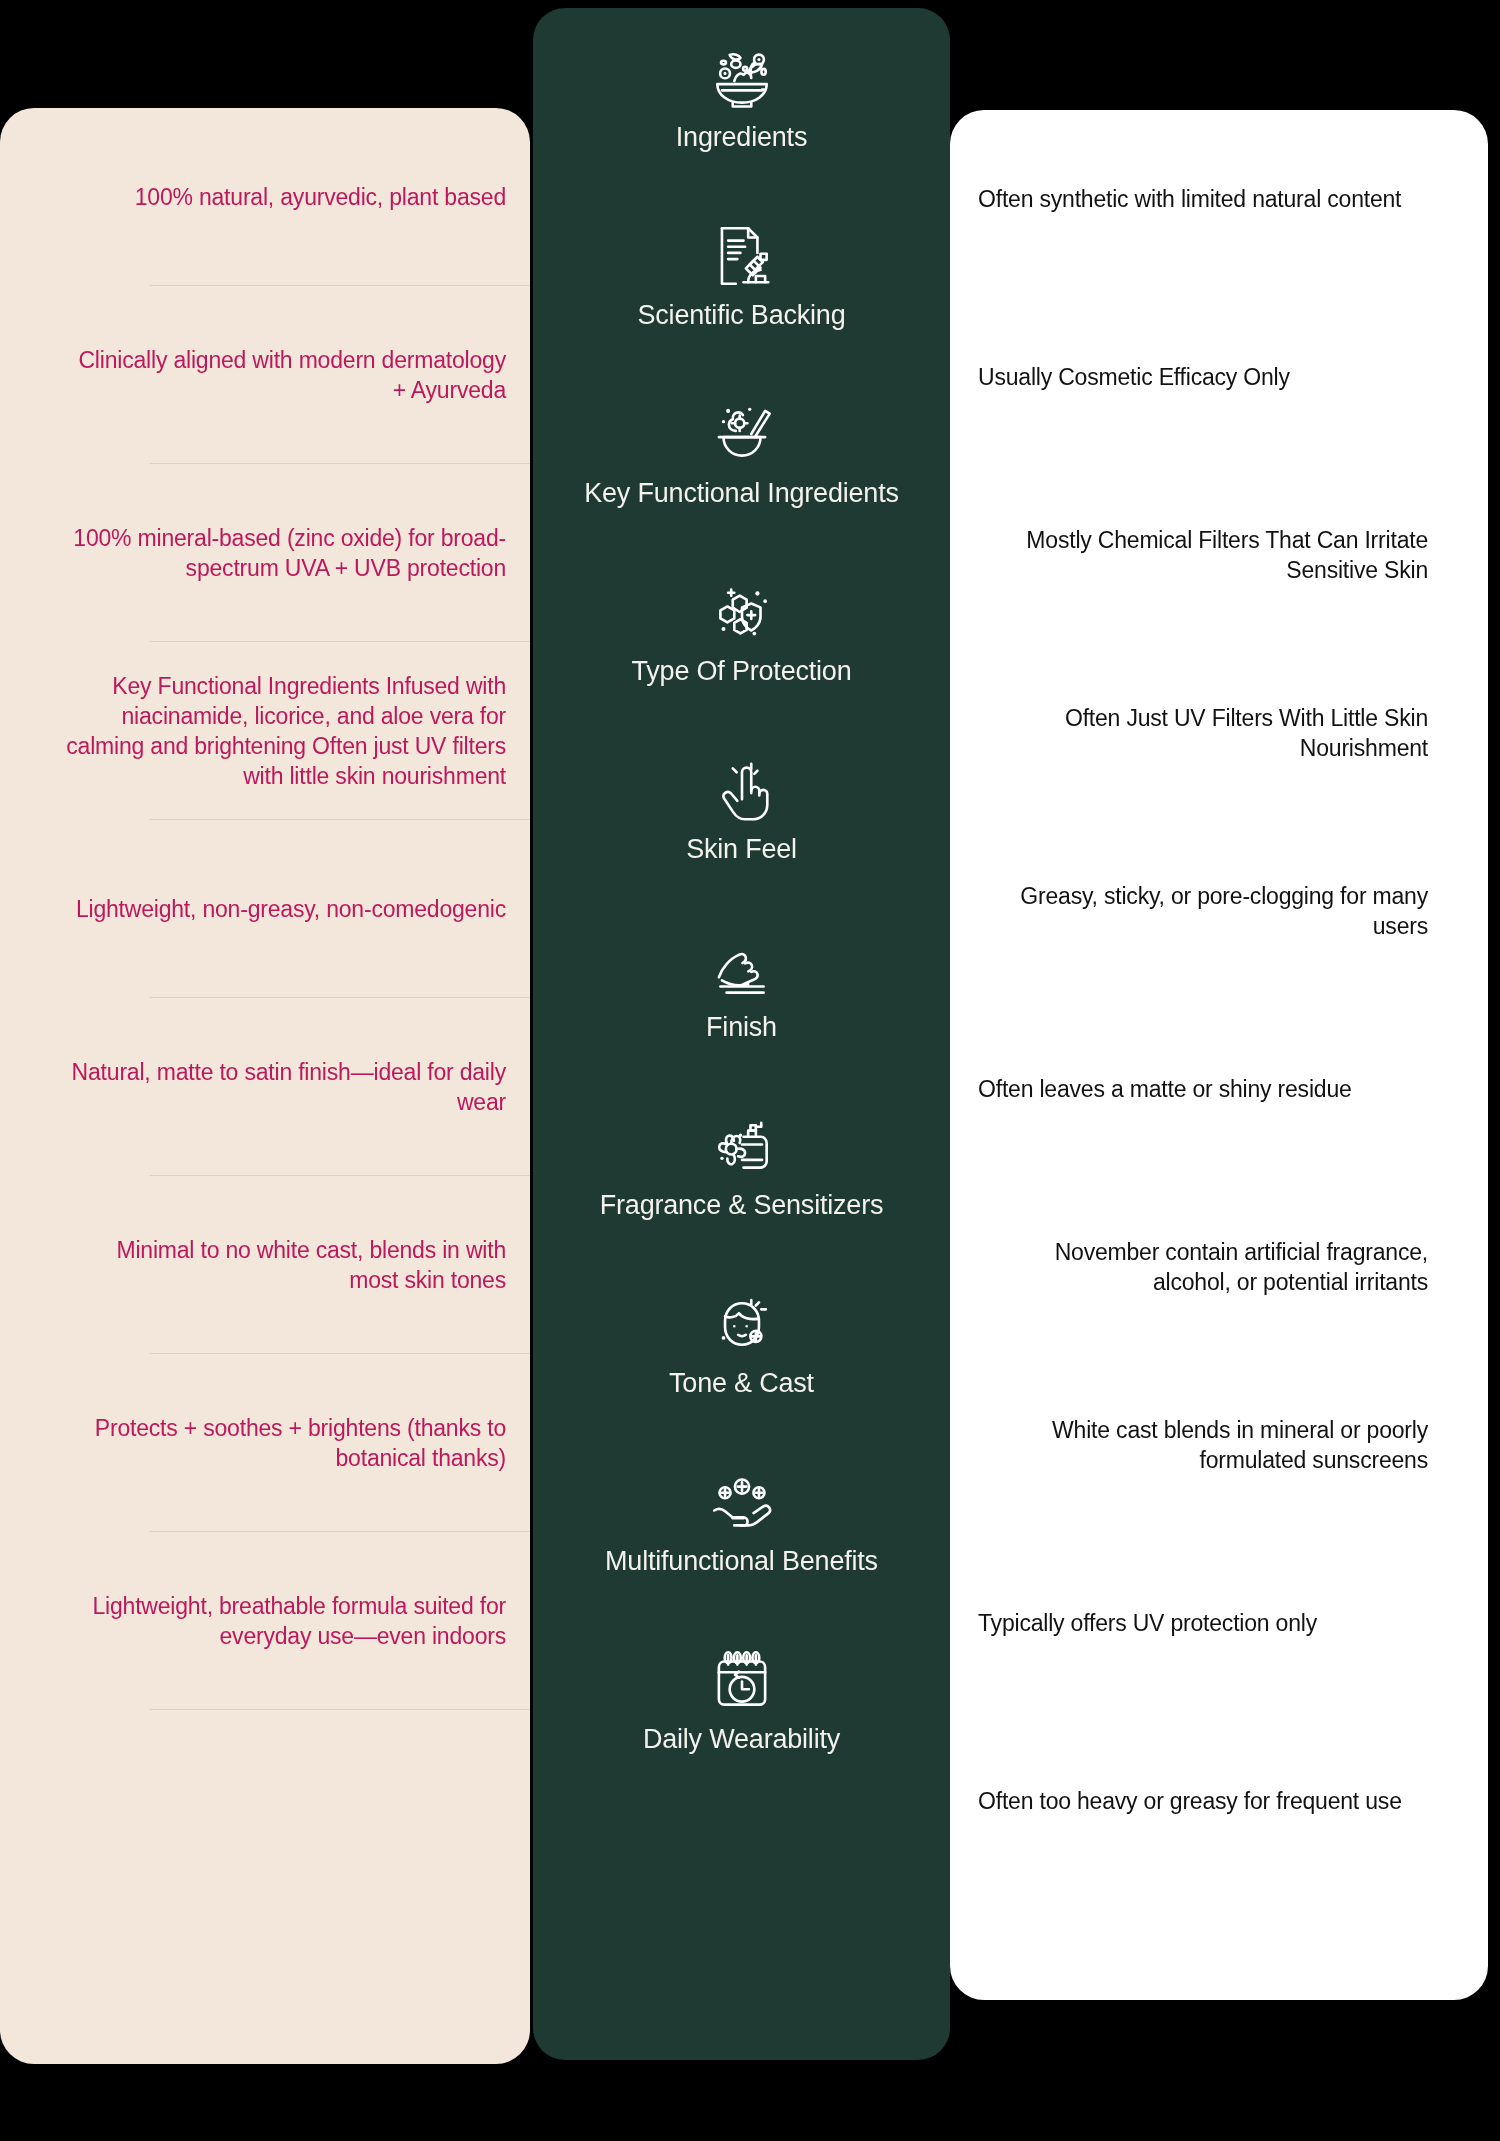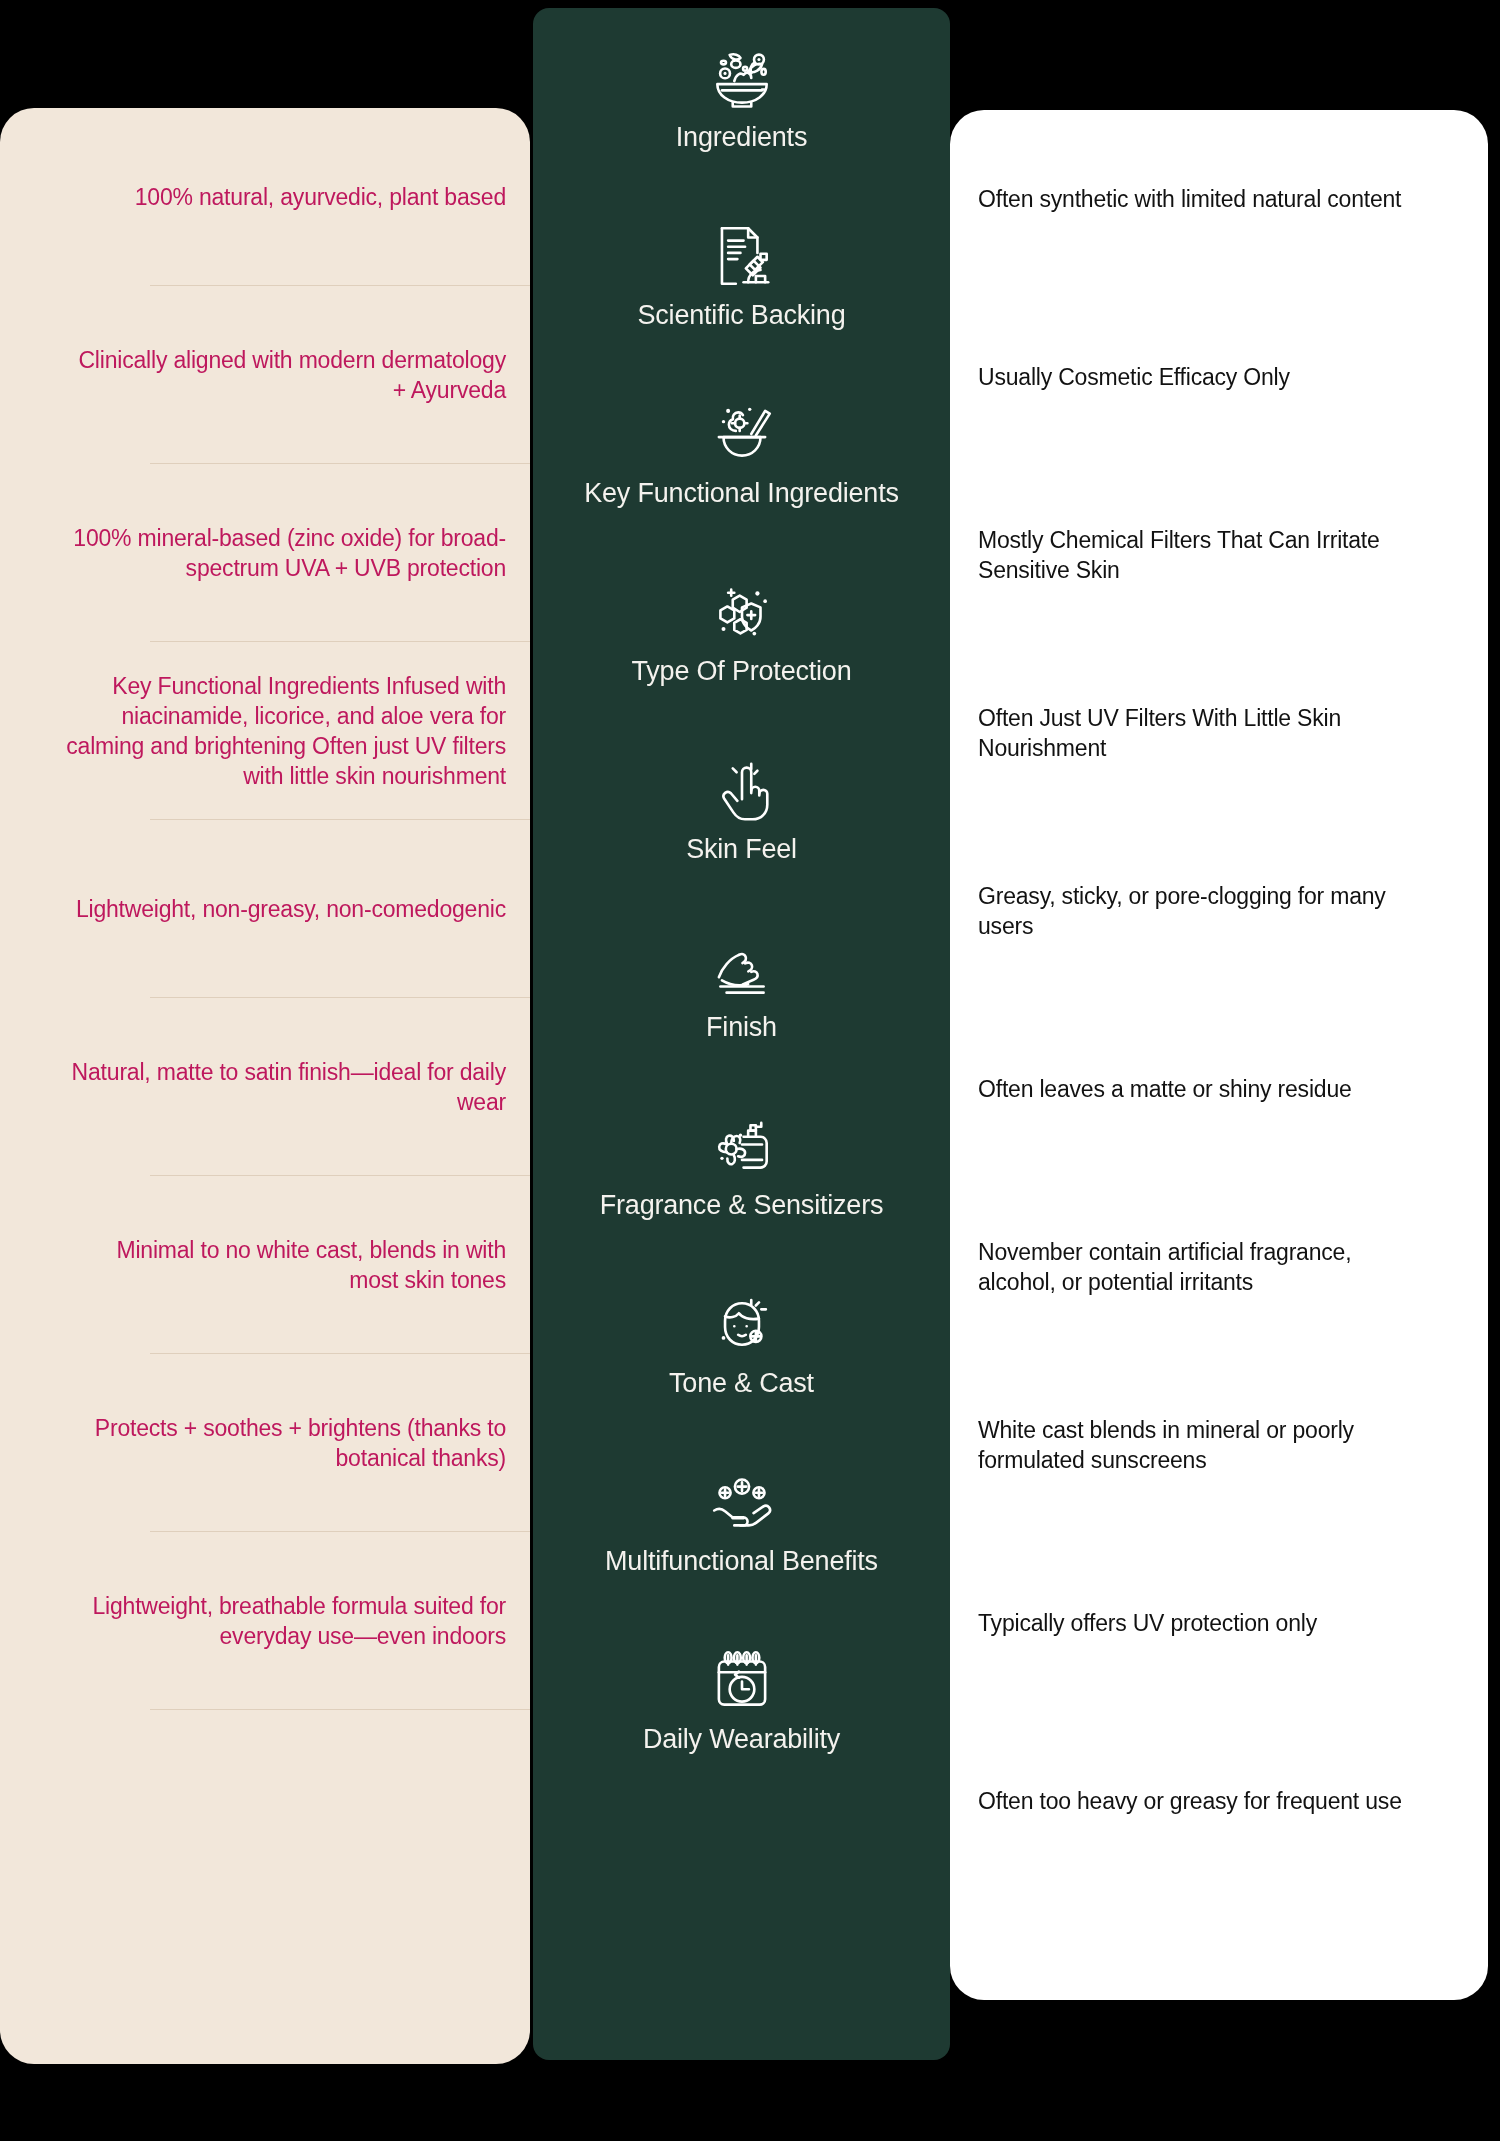--- a/index.html
+++ b/index.html
@@ -57,21 +57,21 @@
   }
 
   
   .panel-center {
     position: absolute;
     left: 533px;
     top: 8px;
     width: 417px;
     height: 2052px;
     background: #1E3A32;
-    border-radius: 16px;
+    border-radius: 32px;
     z-index: 3;
     overflow: hidden;
   }
 
   
   .rows-left, .rows-right, .rows-center {
     position: absolute;
     left: 0; top: 0;
     width: 100%;
   }
@@ -105,21 +105,21 @@
   .row-right {
     position: relative;
     box-sizing: border-box;
     height: 178px;
     display: flex;
     align-items: center;
     justify-content: flex-start;
     padding: 0 40px 0 28px;
   }
   .row-right .cell-text {
-    text-align: left;
+    text-align: right;
     font-size: 23px;
     line-height: 30px;
     color: #121212;
     letter-spacing: -0.2px;
     max-width: 450px;
   }
 
   .row-center {
     position: relative;
     box-sizing: border-box;

